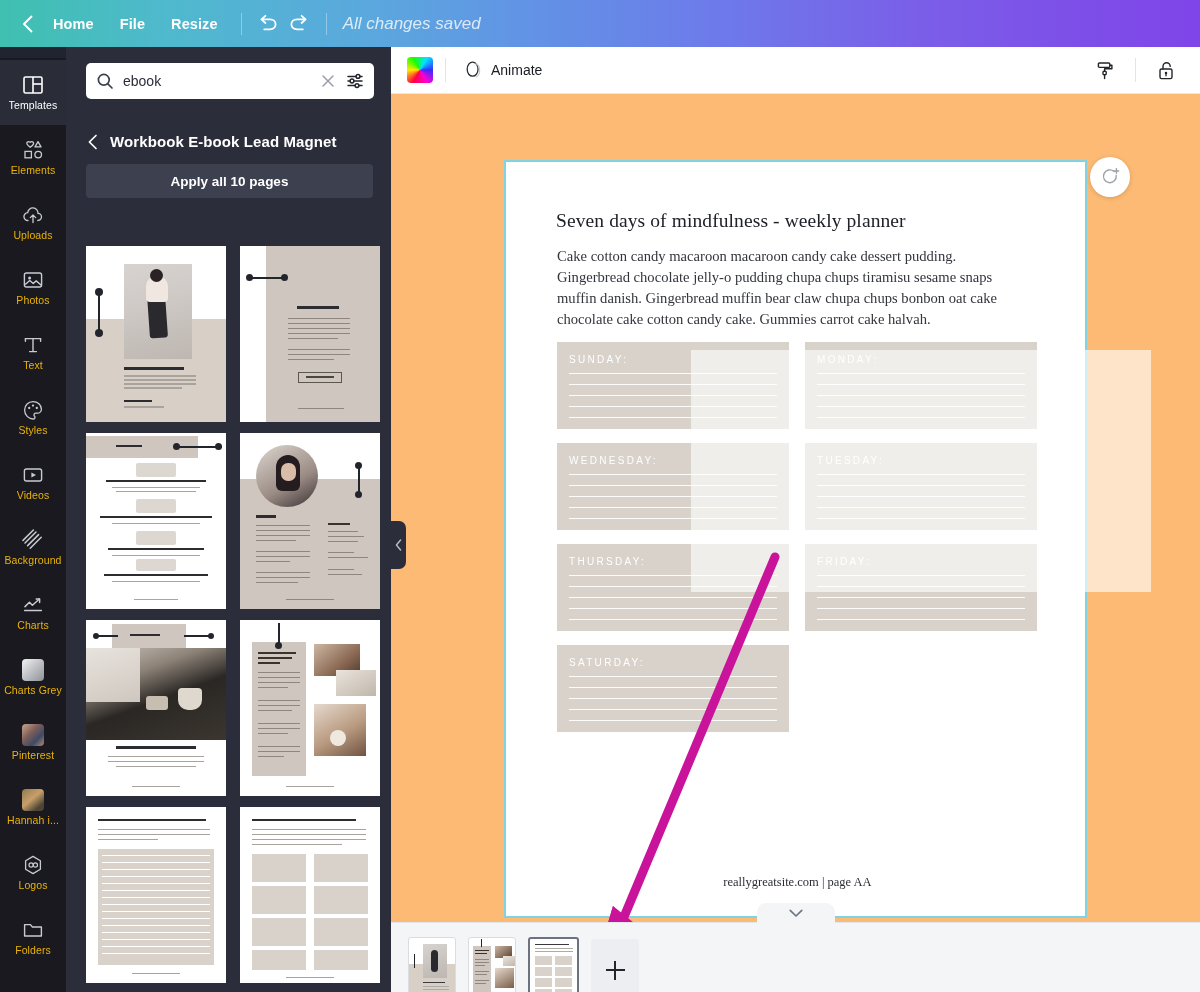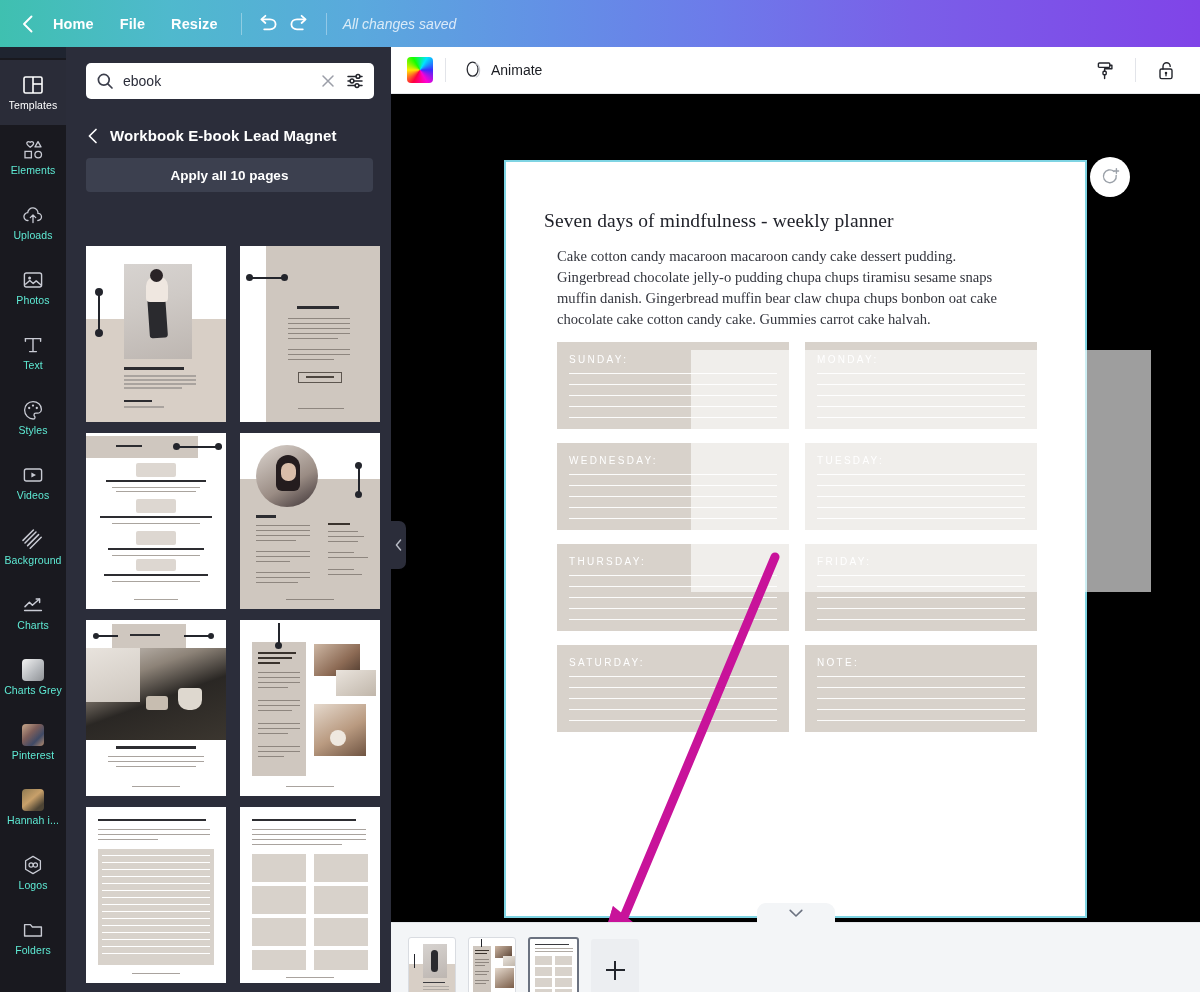--- a/index.html
+++ b/index.html
@@ -17,21 +17,21 @@
     display: flex; align-items: center; color: #fff; z-index: 40;
   }
   .tb-left { display: flex; align-items: center; gap: 0; padding-left: 14px; }
   .tb-back { display:flex; align-items:center; justify-content:center; width:26px; height:30px; cursor:pointer; }
   .tb-item {
     font-size: 14.5px; font-weight: 700; color: #fff; padding: 7px 13px;
     border-radius: 4px; cursor: pointer; white-space: nowrap; letter-spacing:.1px;
   }
   .tb-sep { width:1px; height:22px; background: rgba(255,255,255,.35); margin: 0 10px; }
   .tb-icbtn { width:32px;height:32px;display:flex;align-items:center;justify-content:center;cursor:pointer;border-radius:4px;}
-  .tb-saved { font-size: 14px; font-style: italic; color: rgba(255,255,255,.78); margin-left: 6px; white-space:nowrap;}
+  .tb-saved { font-size: 17px; font-style: italic; color: rgba(255,255,255,.78); margin-left: 6px; white-space:nowrap;}
   .tb-right { margin-left: auto; display: flex; align-items: center; gap: 9px; padding-right: 12px; }
   .tb-title { font-size: 13.5px; color: rgba(255,255,255,.82); margin-right: 12px; white-space: nowrap; }
   .btn-share {
     background: rgba(255,255,255,.16); color:#fff; font-size:14px; font-weight:700;
     padding: 8px 17px; border-radius:4px; cursor:pointer;
   }
   .btn-dl { width:34px;height:34px;background:rgba(255,255,255,.10);border-radius:4px;display:flex;align-items:center;justify-content:center;cursor:pointer;}
   .btn-print {
     background:#fff; color:#17181c; font-size:14px; font-weight:700; padding:8px 15px;
     border-radius:4px; display:flex;align-items:center;gap:9px;cursor:pointer;white-space:nowrap;
@@ -39,21 +39,21 @@
   .btn-more { background:#fff;color:#17181c;width:40px;height:34px;border-radius:4px;display:flex;align-items:center;justify-content:center;cursor:pointer;font-size:17px;font-weight:700;letter-spacing:1px;}
 
   
   .rail {
     position:absolute; top:58px; left:0; width:66px; height:945px;
     background:#19191f; display:flex; flex-direction:column; align-items:center;
     padding-top: 2px; z-index: 30;
   }
   .rail-item {
     width:66px; height:65px; display:flex; flex-direction:column; align-items:center;
-    justify-content:center; gap:4px; cursor:pointer; color:#5eead4;
+    justify-content:center; gap:4px; cursor:pointer; color:#eab308;
   }
   .rail-item.active { background:#2a2c38; color:#fff; }
   .rail-label { font-size:10.5px; line-height:1.1; letter-spacing:.1px; text-align:center; max-width:64px; overflow:hidden; white-space:nowrap;}
   .rail-ic { width:22px; height:22px; display:block; }
   .rail-thumb { width:22px;height:22px;border-radius:4px;display:block;}
 
   
   .panel {
     position:absolute; top:47px; left:66px; width:325px; height:945px;
     background:#2b2d3a; z-index:25; overflow:hidden;
@@ -61,42 +61,42 @@
   .search-wrap { padding: 16px 17px 0 20px; }
   .search-box {
     background:#fff; border-radius:5px; height:36px; display:flex; align-items:center;
     padding: 0 10px; gap:9px;
   }
   .search-input {
     border:none; outline:none; flex:1; font-size:14px; color:#2b2d3a;
     font-family:"Liberation Sans",sans-serif; background:transparent;
   }
   .sb-ic { width:18px;height:18px;flex:0 0 auto;cursor:pointer;}
-  .panel-head { display:flex; align-items:center; gap:10px; padding: 28px 20px 0 20px; }
+  .panel-head { display:flex; align-items:center; gap:10px; padding: 14px 20px 0 20px; margin-top: 20px; }
   .panel-back { width:14px;height:16px;cursor:pointer;flex:0 0 auto;}
   .panel-title { font-size:15px; font-weight:700; color:#fff; letter-spacing:.1px;}
   .apply-btn {
     margin: 14px 18px 0 20px; height:34px; background:#3c404f; border-radius:4px;
     color:#fff; font-size:13.5px; font-weight:700; display:flex; align-items:center; justify-content:center; cursor:pointer;
   }
   .thumbs {
     position:absolute; top:199px; left:20px; width:300px; height:793px;
     display:grid; grid-template-columns: 140px 140px; gap: 11px 14px; align-content:start;
     overflow:hidden;
   }
   .tcard { width:140px; height:176px; background:#fff; position:relative; overflow:hidden; cursor:pointer; }
 
   .collapse {
     position:absolute; left:391px; top:521px; width:15px; height:48px;
     background:#2b2d3a; border-radius:0 7px 7px 0; z-index:26;
     display:flex;align-items:center;justify-content:center;cursor:pointer;
   }
 
   
-  .editor { position:absolute; top:47px; left:391px; width:809px; height:945px; background:#000000; }
+  .editor { position:absolute; top:47px; left:391px; width:809px; height:945px; background:#fdba74; }
   .ed-toolbar {
     position:absolute; top:0; left:0; width:809px; height:47px; background:#fff;
     display:flex; align-items:center; padding: 0 16px; border-bottom:1px solid #e6e8ec; z-index:12;
   }
   .swatch { width:26px;height:26px;border-radius:4px; background: conic-gradient(from 210deg,#ff0040,#ffea00,#14ff00,#00e5ff,#3b2bff,#ff00d4,#ff0040); cursor:pointer;}
   .tb-divider { width:1px;height:24px;background:#e2e4e9;margin:0 12px;}
   .animate-btn { display:flex;align-items:center;gap:8px;cursor:pointer;padding:6px 6px;border-radius:4px;}
   .animate-btn span { font-size:14px;color:#1a1c22;font-weight:400;}
   .ed-right { margin-left:auto; display:flex; align-items:center; gap:0;}
   .ed-icbtn { width:36px;height:36px;display:flex;align-items:center;justify-content:center;cursor:pointer;border-radius:4px;}
@@ -104,21 +104,21 @@
   .canvas-scroll { position:absolute; top:47px; left:0; width:809px; height:828px; overflow:hidden; }
   .page {
     position:absolute; top:66px; left:113px; width:583px; height:758px;
     background:#fff; border:2px solid #7fd4e3; overflow:hidden;
   }
   .rotbtn {
     position:absolute; top:63px; left:699px; width:40px;height:40px;border-radius:50%;
     background:#fff; box-shadow:0 1px 5px rgba(0,0,0,.16); display:flex;align-items:center;justify-content:center;cursor:pointer; z-index:14;
   }
   .doc-title {
-    position:absolute; top:48px; left:38px; width:480px;
+    position:absolute; top:48px; left:50px; width:480px;
     font-family:"Liberation Serif", serif; font-size:19.5px; color:#20222a; letter-spacing:.1px;
   }
   .doc-body {
     position:absolute; top:84px; left:51px; width:462px;
     font-family:"Liberation Serif", serif; font-size:14.6px; line-height:1.43; color:#33353d;
   }
   .grid {
     position:absolute; top:180px; left:51px; width:480px;
     display:grid; grid-template-columns: 1fr 1fr; gap: 14px 16px;
   }
@@ -628,30 +628,23 @@
               <div class="dayline"></div>
           </div>
           <div class="daybox">
             <div class="daylabel">SATURDAY:</div>
             <div class="dayline"></div>
               <div class="dayline"></div>
               <div class="dayline"></div>
               <div class="dayline"></div>
               <div class="dayline"></div>
           </div>
-          <div class="daybox">
-            <div class="daylabel">NOTE:</div>
-            <div class="dayline"></div>
-              <div class="dayline"></div>
-              <div class="dayline"></div>
-              <div class="dayline"></div>
-              <div class="dayline"></div>
-          </div>
         </div>
 
+        <div class="doc-footer">reallygreatsite.com | page AA</div>
       </div>
 
       <div class="anno-band"></div>
       <svg class="anno-arrow" viewBox="0 0 809 945">
         <path d="M384 463 L230 830" stroke="#c8139a" stroke-width="9" stroke-linecap="round" fill="none"></path>
         <path d="M200 887 L222 812 L263 845 Z" fill="#c8139a"></path>
         <path d="M222 812 L200 887 L250 857" fill="#c8139a"></path>
       </svg>
     </div>
 

